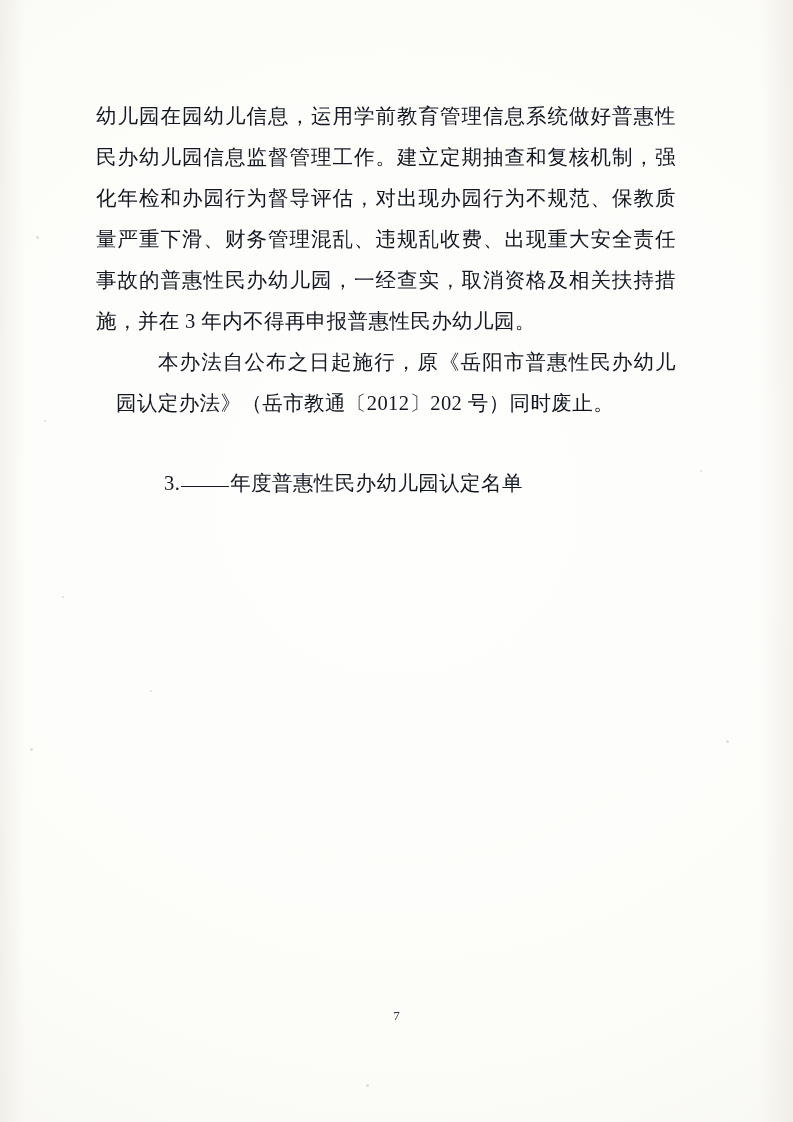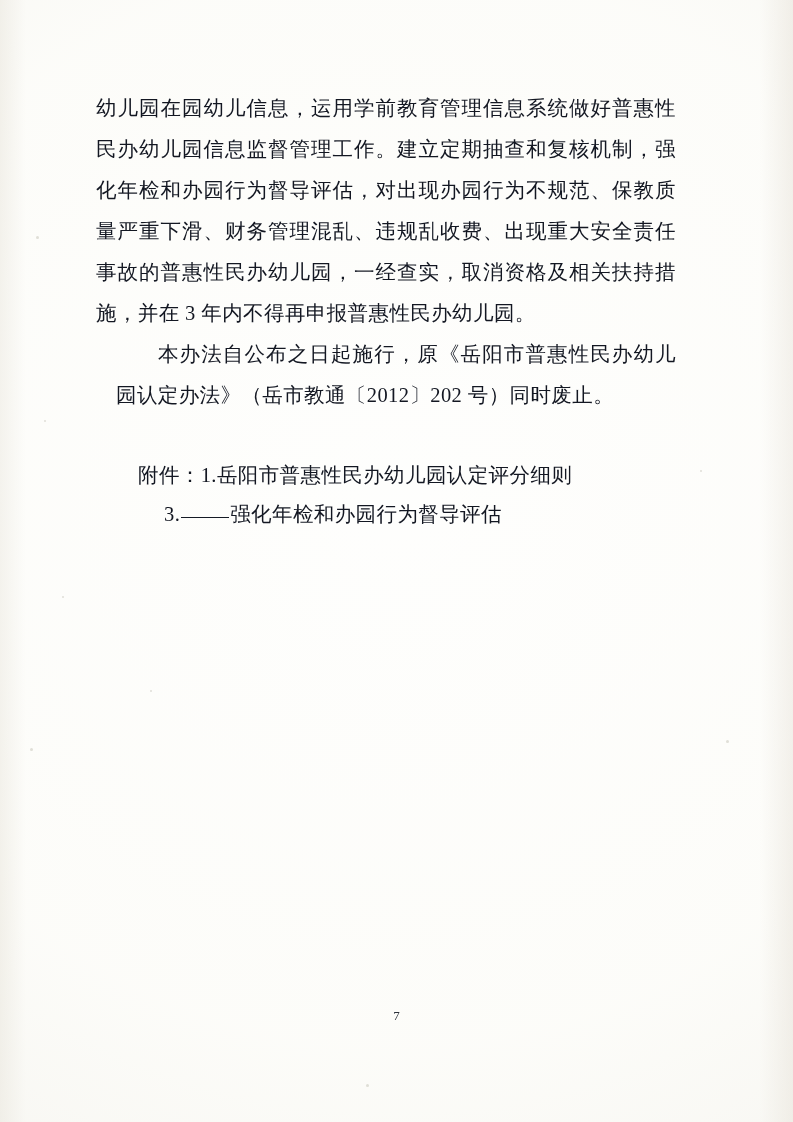--- a/index.html
+++ b/index.html
@@ -24,21 +24,21 @@
   }
   .speck {
     position: absolute;
     background: #c9c6bb;
     border-radius: 50%;
     opacity: .55;
   }
   .content {
     position: absolute;
     left: 96px;
-    top: 88px;
+    top: 96px;
     width: 580px;
   }
   .para {
     font-size: 20.5px;
     line-height: 41px;
     color: #131722;
     text-align: justify;
     text-justify: inter-ideograph;
     letter-spacing: 0.4px;
     margin: 0;
@@ -100,22 +100,21 @@
   <div class="speck" style="left:366px; top:1084px; width:3px; height:3px;"></div>
   <div class="speck" style="left:150px; top:690px;  width:2px; height:2px;"></div>
 
   <div class="content">
 
     <p class="para">幼儿园在园幼儿信息，运用学前教育管理信息系统做好普惠性民办幼儿园信息监督管理工作。建立定期抽查和复核机制，强化年检和办园行为督导评估，对出现办园行为不规范、保教质量严重下滑、财务管理混乱、违规乱收费、出现重大安全责任事故的普惠性民办幼儿园，一经查实，取消资格及相关扶持措施，并在 3 年内不得再申报普惠性民办幼儿园。</p>
 
     <p class="para indent">本办法自公布之日起施行，原《岳阳市普惠性民办幼儿园认定办法》（岳市教通〔2012〕202 号）同时废止。</p>
 
     <div class="attach-block">
-      <div class="attach-head"><span>附件：</span><span class="num">1.</span><span>岳阳市普惠性民办幼儿园认定评分细则</span></div>
 
 
-      <div class="attach-item"><span class="num">3.</span><span class="blank-line"></span><span>强化年检和办园行为督导评估</span></div>
+      <div class="attach-item"><span class="num">3.</span><span class="blank-line"></span><span>年度普惠性民办幼儿园认定名单</span></div>
     </div>
 
   </div>
 
   <div class="page-number">7</div>
 </div>
 
 </body></html>

